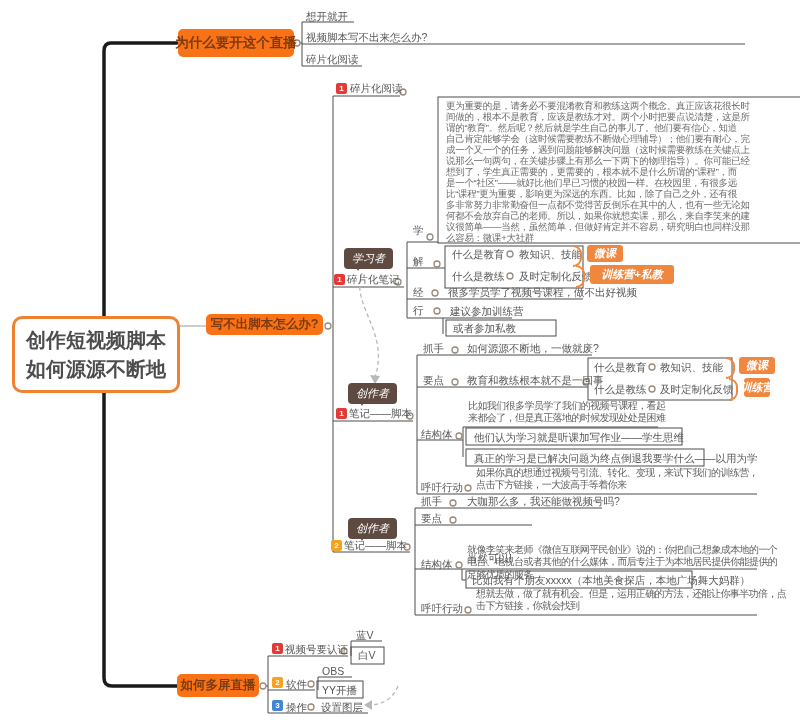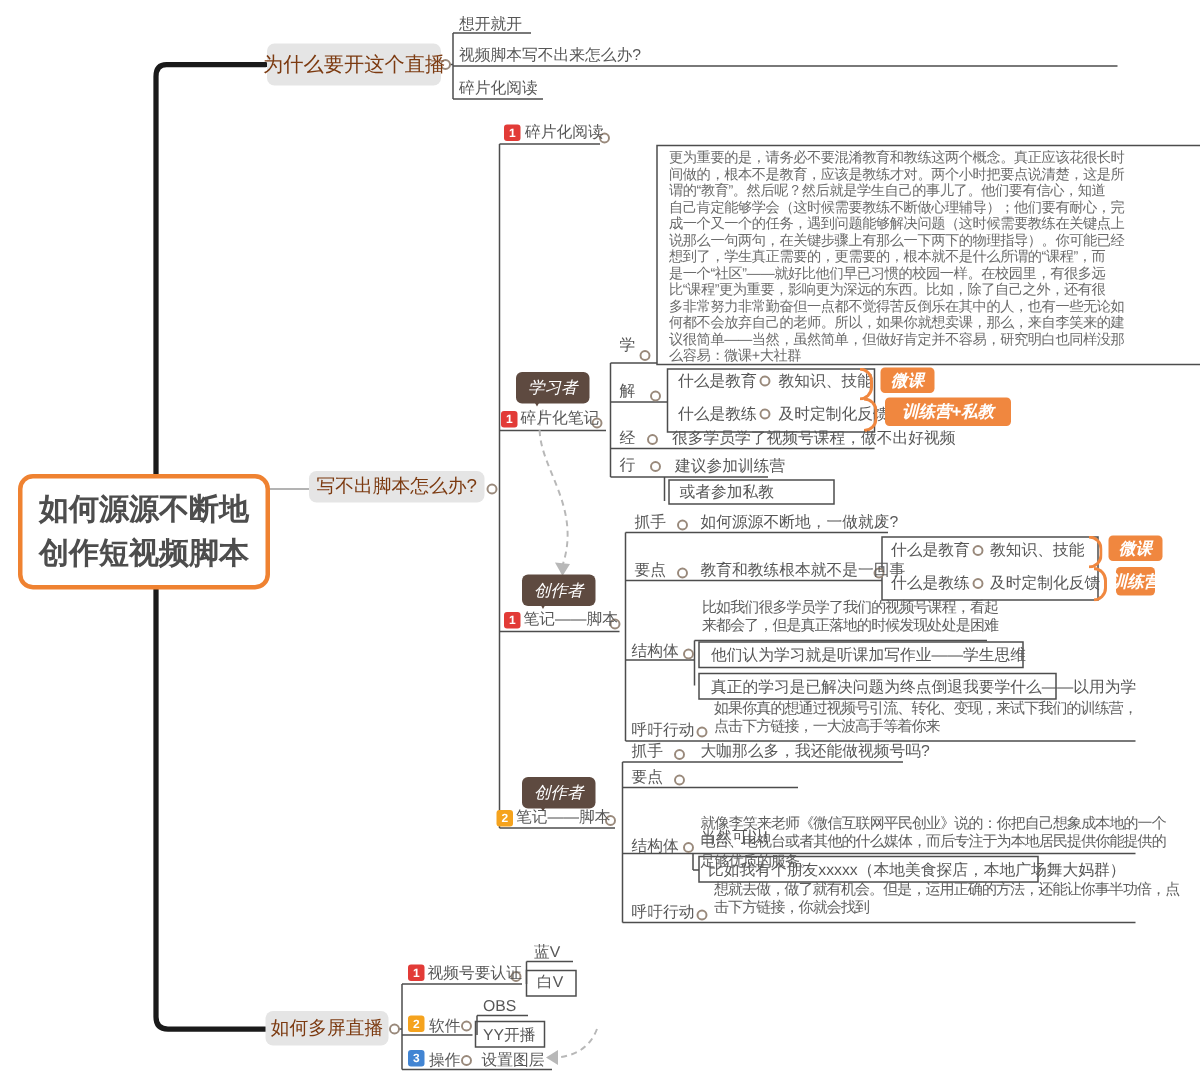--- a/index.html
+++ b/index.html
@@ -9,21 +9,21 @@
   .ln{stroke:#4d4d4d;stroke-width:1;fill:none;}
   .bx{stroke:#4d4d4d;stroke-width:1;fill:none;}
   .spine{stroke:#1a1a1a;stroke-width:3.5;fill:none;stroke-linecap:round;}
   .thin{stroke:#9a9a9a;stroke-width:1;fill:none;}
   .dash{stroke:#b8b8b8;stroke-width:1.3;fill:none;stroke-dasharray:4,3;}
   .af{fill:#b8b8b8;}
   .tg{fill:#fff;stroke:#99897b;stroke-width:1.3;}
   .t{position:absolute;font-size:10.5px;color:#575757;white-space:nowrap;line-height:12px;}
   .ml{position:absolute;font-size:10px;color:#5f5f5f;white-space:pre-line;line-height:12.4px;letter-spacing:-0.6px;}
   .para{position:absolute;font-size:9.5px;color:#6b6b6b;white-space:pre-line;line-height:11px;letter-spacing:-0.3px;}
-  .obox{position:absolute;background:#e5e5e5;color:#7C3A10;font-weight:normal;border-radius:5px;
+  .obox{position:absolute;background:#f97316;color:#7C3A10;font-weight:bold;border-radius:5px;
         display:flex;align-items:center;justify-content:center;white-space:nowrap;}
   .cbox{position:absolute;left:12px;top:316px;width:162px;height:71px;background:#fff;border:3px solid #EF8231;
         border-radius:10px;display:flex;flex-direction:column;align-items:center;justify-content:center;
         font-size:20px;color:#4d4d4d;font-weight:600;line-height:29px;}
   .tag{position:absolute;background:#5E4A40;color:#fff;font-size:11px;font-style:italic;
        border-radius:4px;padding:3px 8px;white-space:nowrap;}
   .tag:after{content:"";position:absolute;left:10px;bottom:-6px;border:4px solid transparent;border-top:7px solid #5E4A40;}
   .badge{position:absolute;width:11px;height:11px;border-radius:2px;color:#fff;font-size:8px;font-weight:bold;
          display:flex;align-items:center;justify-content:center;}
   .b-red{background:#E23B37;} .b-amber{background:#F5A31E;} .b-blue{background:#4285D3;}
@@ -91,22 +91,22 @@
         <circle class="tg" cx="459" cy="565" r="3"></circle>
       <circle class="tg" cx="468" cy="610" r="3"></circle>
         <circle class="tg" cx="263" cy="686" r="3"></circle>
       <circle class="tg" cx="344" cy="651" r="3"></circle>
         <circle class="tg" cx="311" cy="684" r="3"></circle>
       <circle class="tg" cx="311" cy="707" r="3"></circle>
     </g>
   </svg>
 
   <div class="cbox">
+    <span>创作短视频脚本</span>
     <span>如何源源不断地</span>
-    <span>创作短视频脚本</span>
   </div>
 
   <div class="obox" style="left:178px;top:29px;width:116px;height:28px;font-size:13.5px;">为什么要开这个直播</div>
   <div class="t" style="left:306px;top:10px;">想开就开</div>
   <div class="t" style="left:306px;top:31px;">视频脚本写不出来怎么办?</div>
   <div class="t" style="left:306px;top:53px;">碎片化阅读</div>
 
   <div class="obox" style="left:206px;top:314px;width:117px;height:21px;font-size:12.5px;">写不出脚本怎么办?</div>
 
   <div class="badge b-red" style="left:336px;top:83px;">1</div>

